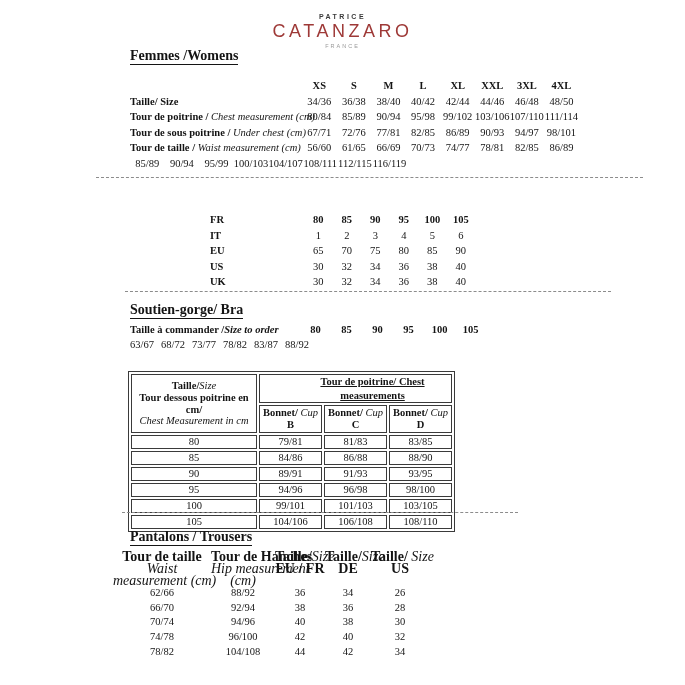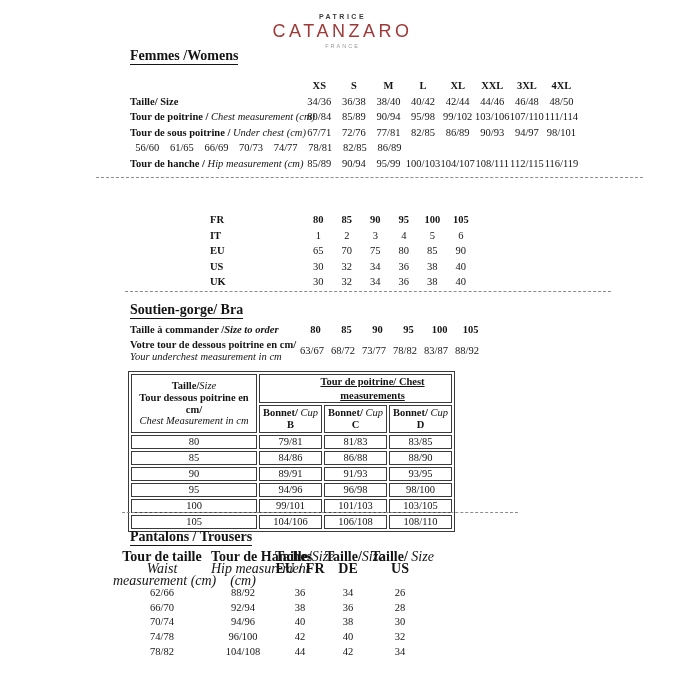--- a/index.html
+++ b/index.html
@@ -119,31 +119,31 @@
       <div class="fcell">67/71</div>
       <div class="fcell">72/76</div>
       <div class="fcell">77/81</div>
       <div class="fcell">82/85</div>
       <div class="fcell">86/89</div>
       <div class="fcell">90/93</div>
       <div class="fcell">94/97</div>
       <div class="fcell">98/101</div>
     </div>
     <div class="frow">
+      <div class="flabel"><span class="bb">Tour de taille / </span><span class="it">Waist measurement (cm)</span></div>
       <div class="fcell">56/60</div>
       <div class="fcell">61/65</div>
       <div class="fcell">66/69</div>
       <div class="fcell">70/73</div>
       <div class="fcell">74/77</div>
       <div class="fcell">78/81</div>
       <div class="fcell">82/85</div>
       <div class="fcell">86/89</div>
     </div>
     <div class="frow">
-      <div class="flabel"><span class="bb">Tour de hanche / </span><span class="it">Hip measurement (cm)</span></div>
       <div class="fcell">85/89</div>
       <div class="fcell">90/94</div>
       <div class="fcell">95/99</div>
       <div class="fcell">100/103</div>
       <div class="fcell">104/107</div>
       <div class="fcell">108/111</div>
       <div class="fcell">112/115</div>
       <div class="fcell">116/119</div>
     </div>
   </div>
@@ -207,24 +207,20 @@
     <div class="blabel"><span class="bb">Taille à commander /</span><span class="bb it">Size to order</span></div>
     <div class="bcell">80</div>
     <div class="bcell">85</div>
     <div class="bcell">90</div>
     <div class="bcell">95</div>
     <div class="bcell">100</div>
     <div class="bcell">105</div>
   </div>
 
   <div class="brow2">
-    <div class="blabel2">
-      <div class="bb">Votre tour de dessous poitrine en cm/</div>
-      <div class="it">Your underchest measurement in cm</div>
-    </div>
     <div class="bcell2">63/67</div>
     <div class="bcell2">68/72</div>
     <div class="bcell2">73/77</div>
     <div class="bcell2">78/82</div>
     <div class="bcell2">83/87</div>
     <div class="bcell2">88/92</div>
   </div>
 
   <table class="cup">
     <colgroup>

